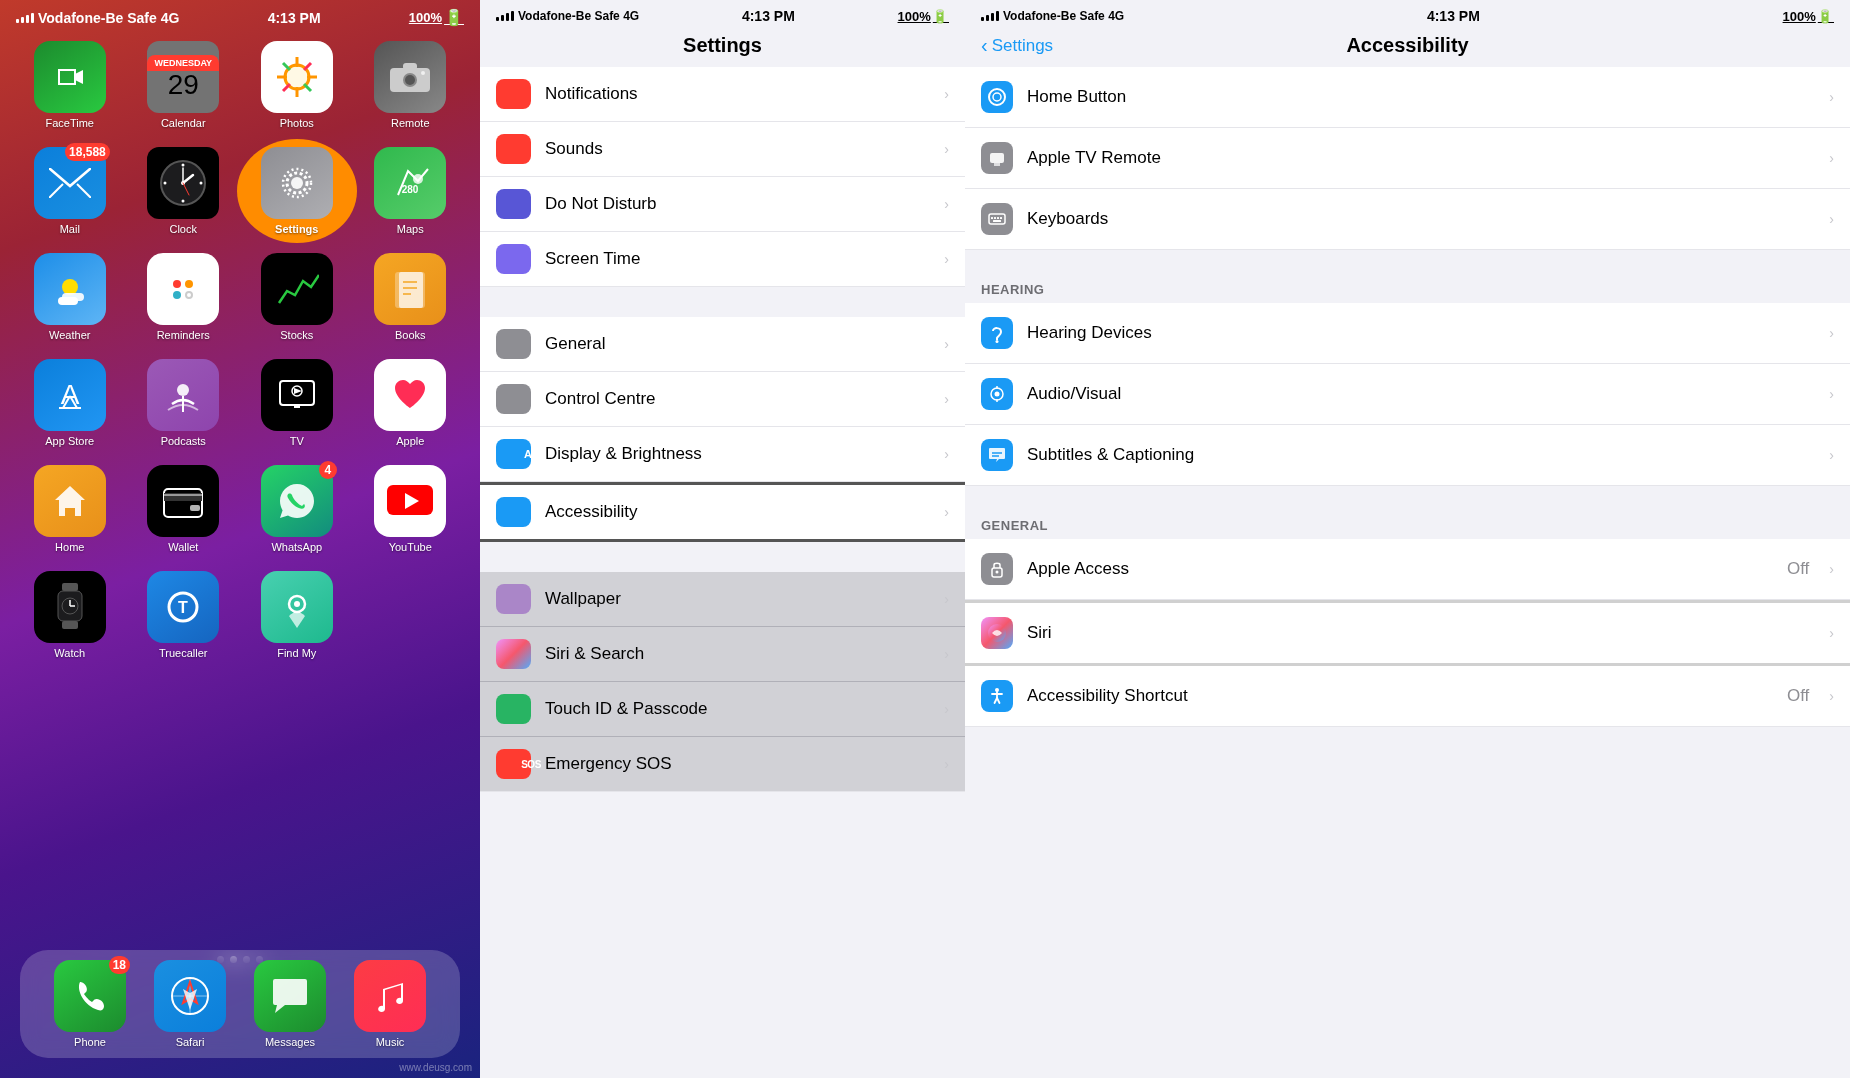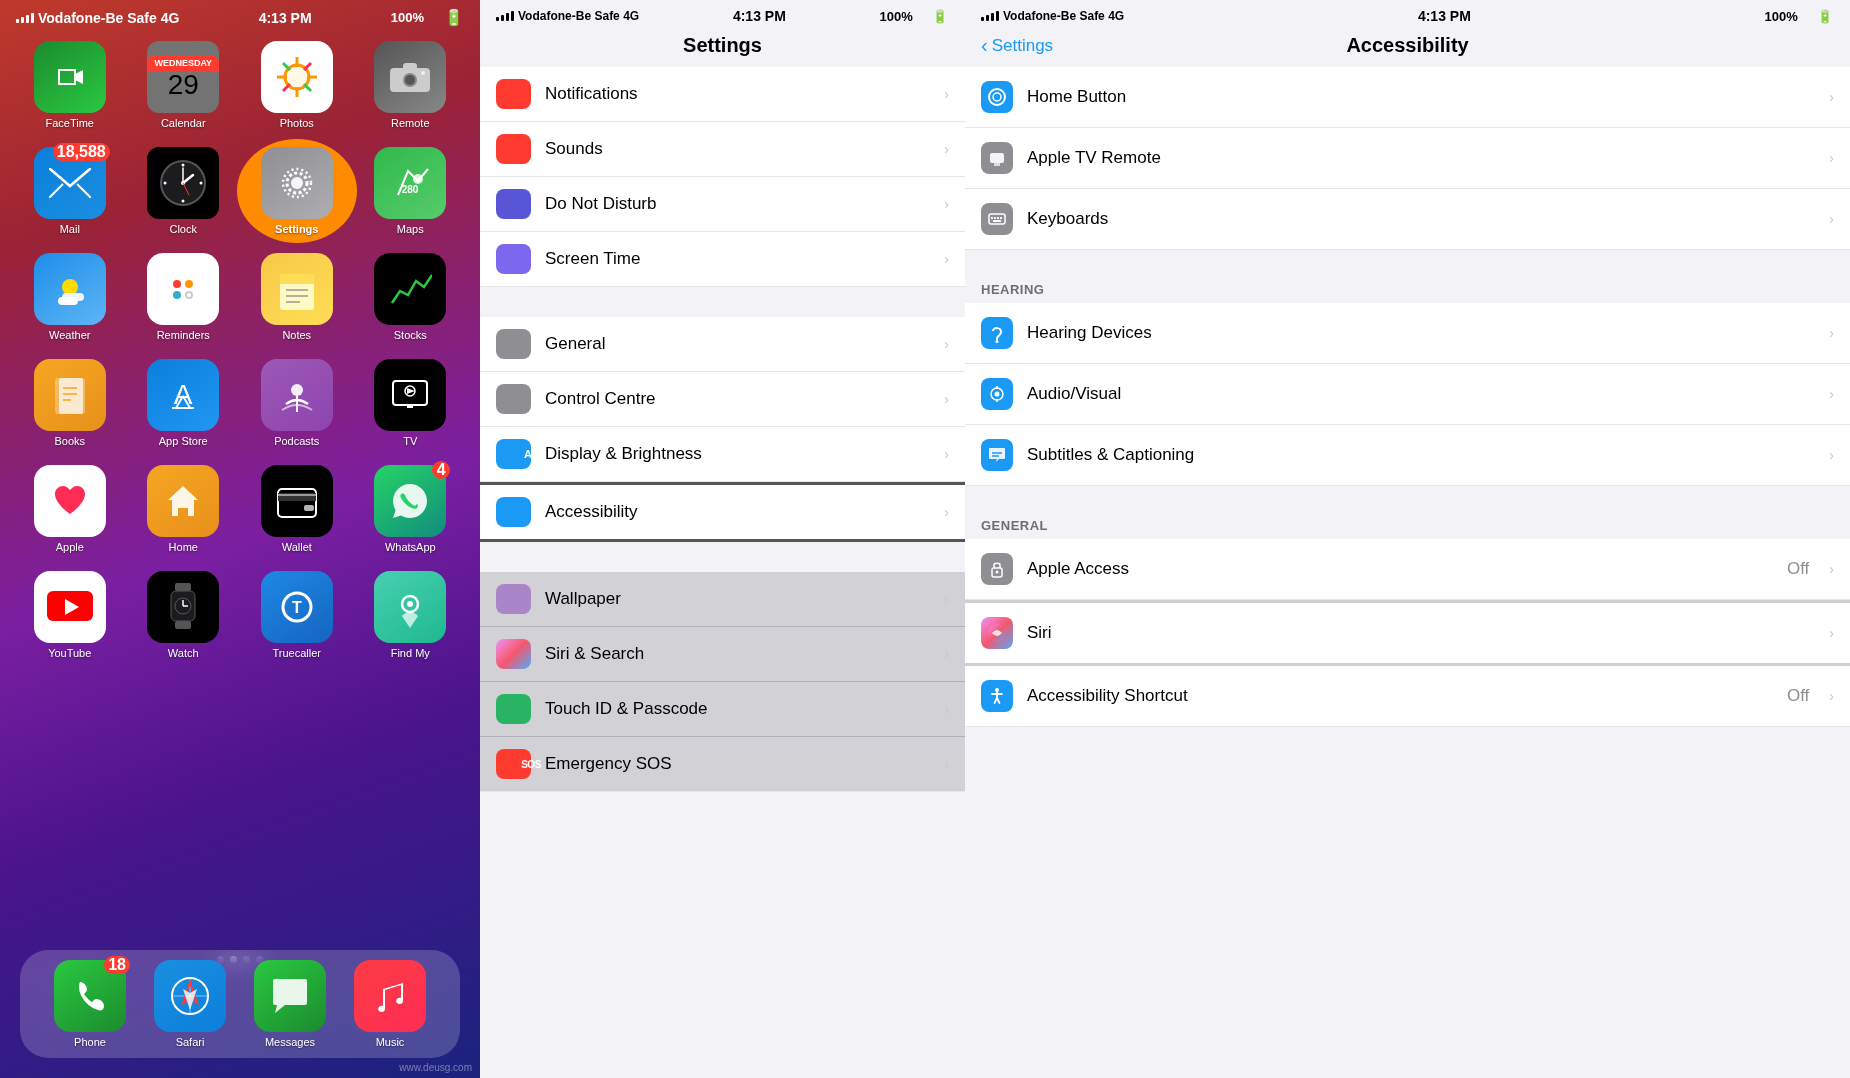--- a/index.html
+++ b/index.html
@@ -31,21 +31,21 @@
       z-index: 10;
       display: flex;
       justify-content: space-between;
       align-items: center;
       padding: 8px 16px 4px;
       color: #fff;
       font-size: 14px;
       font-weight: 600;
     }
     .status-bar-left { display: flex; gap: 4px; align-items: center; }
-    .status-bar-right { display: flex; gap: 20px; align-items: center; font-size: 13px; }
+    .status-bar-right { display: flex; gap: 2px; align-items: center; font-size: 13px; text-decoration: underline; }
     .signal-dots { display: flex; gap: 2px; align-items: flex-end; }
     .signal-dots span { background: #fff; border-radius: 1px; width: 3px; }
 
     .home-grid {
       position: relative;
       z-index: 5;
       display: grid;
       grid-template-columns: repeat(4, 1fr);
       gap: 18px 10px;
       padding: 10px 18px 0;
@@ -72,21 +72,21 @@
       font-size: 11px;
       text-align: center;
       text-shadow: 0 1px 2px rgba(0,0,0,0.5);
     }
     .badge {
       position: absolute;
       top: -4px;
       right: -4px;
       background: #ff3b30;
       color: #fff;
-      font-size: 16px;
+      font-size: 12px;
       font-weight: 700;
       border-radius: 10px;
       min-width: 18px;
       height: 18px;
       display: flex;
       align-items: center;
       justify-content: center;
       padding: 0 4px;
     }
 
@@ -509,33 +509,20 @@
           <div style="width:8px;height:8px;background:#ff9500;border-radius:50%;"></div>
         </div>
         <div style="display:flex; gap:4px; align-items:center;">
           <div style="width:8px;height:8px;background:#30b0c7;border-radius:50%;"></div>
           <div style="width:8px;height:8px;background:transparent;border:2px solid #ccc;border-radius:50%;"></div>
         </div>
       </div>
       <span class="app-icon-label">Reminders</span>
     </div>
 
-    <div class="app-icon">
-      <div class="app-icon-img icon-notes">
-        <svg width="38" height="42" viewBox="0 0 38 42">
-          <rect x="2" y="6" width="34" height="36" rx="3" fill="#fff9c4"></rect>
-          <rect x="2" y="6" width="34" height="8" rx="3" fill="#ffdd55"></rect>
-          <rect x="2" y="6" width="34" height="10" fill="#ffdd55"></rect>
-          <line x1="8" y1="22" x2="30" y2="22" stroke="#999" stroke-width="1.5"></line>
-          <line x1="8" y1="28" x2="30" y2="28" stroke="#999" stroke-width="1.5"></line>
-          <line x1="8" y1="34" x2="22" y2="34" stroke="#999" stroke-width="1.5"></line>
-        </svg>
-      </div>
-      <span class="app-icon-label">Notes</span>
-    </div>
 
     <div class="app-icon">
       <div class="app-icon-img icon-stocks">
         <svg width="44" height="44" viewBox="0 0 44 44">
           <polyline points="4,36 12,24 20,28 28,14 36,20 44,8" fill="none" stroke="#29c940" stroke-width="2.5"></polyline>
         </svg>
       </div>
       <span class="app-icon-label">Stocks</span>
     </div>
 

